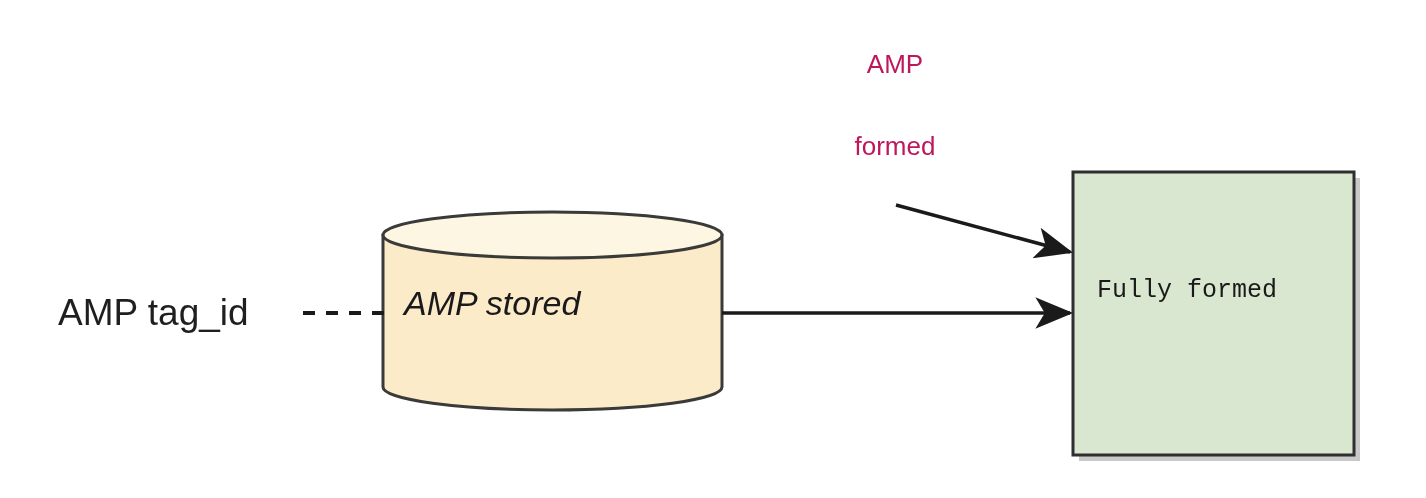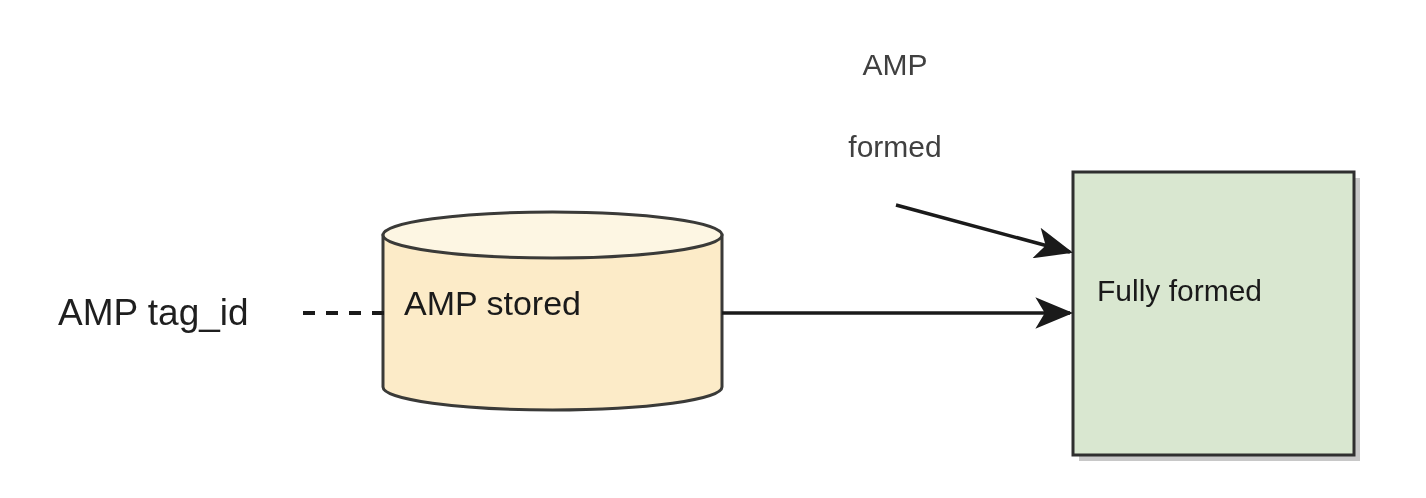--- a/index.html
+++ b/index.html
@@ -35,37 +35,39 @@
   #amp-tag-id-label {
     left: 58px;
     top: 290px;
     font-size: 37px;
   }
   #qs-params-label {
     left: 770px;
     top: 44px;
     width: 250px;
     text-align: center;
-    font-size: 30px;
+    font-size: 26px;
     line-height: 41px;
-    color: #404040;
+    color: #be185d;
   }
   #cylinder-label {
     left: 404px;
     top: 279px;
     font-size: 34px;
     line-height: 48px;
     color: #1a1a1a;
+    font-style: italic;
   }
   #ortb-label {
     left: 1097px;
     top: 266px;
-    font-size: 30px;
+    font-size: 25px;
     line-height: 50px;
     color: #1a1a1a;
+    font-family: Liberation Mono, monospace;
   }
 </style>
 </head>
 <body>
 
 <div id="canvas">
 
   <svg class="svg-layer" viewBox="0 0 1426 498" xmlns="http://www.w3.org/2000/svg">
 
     <defs>

